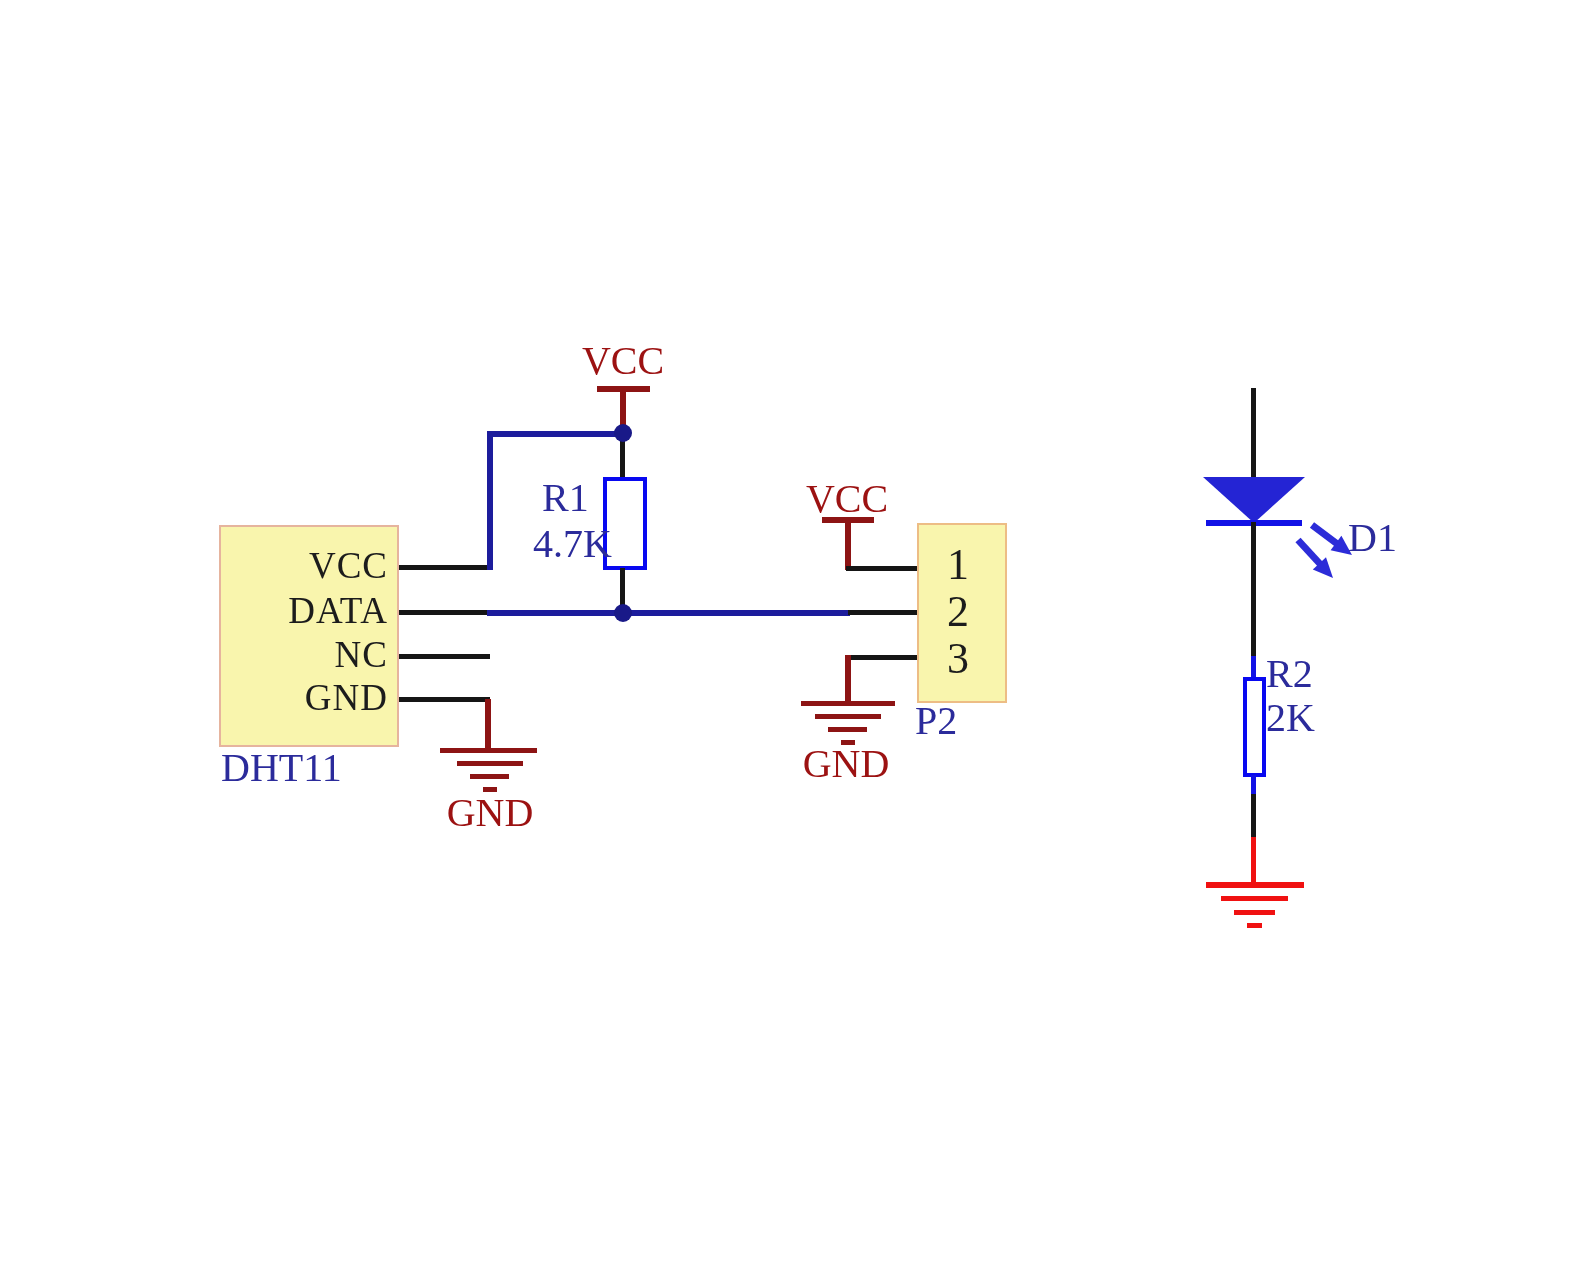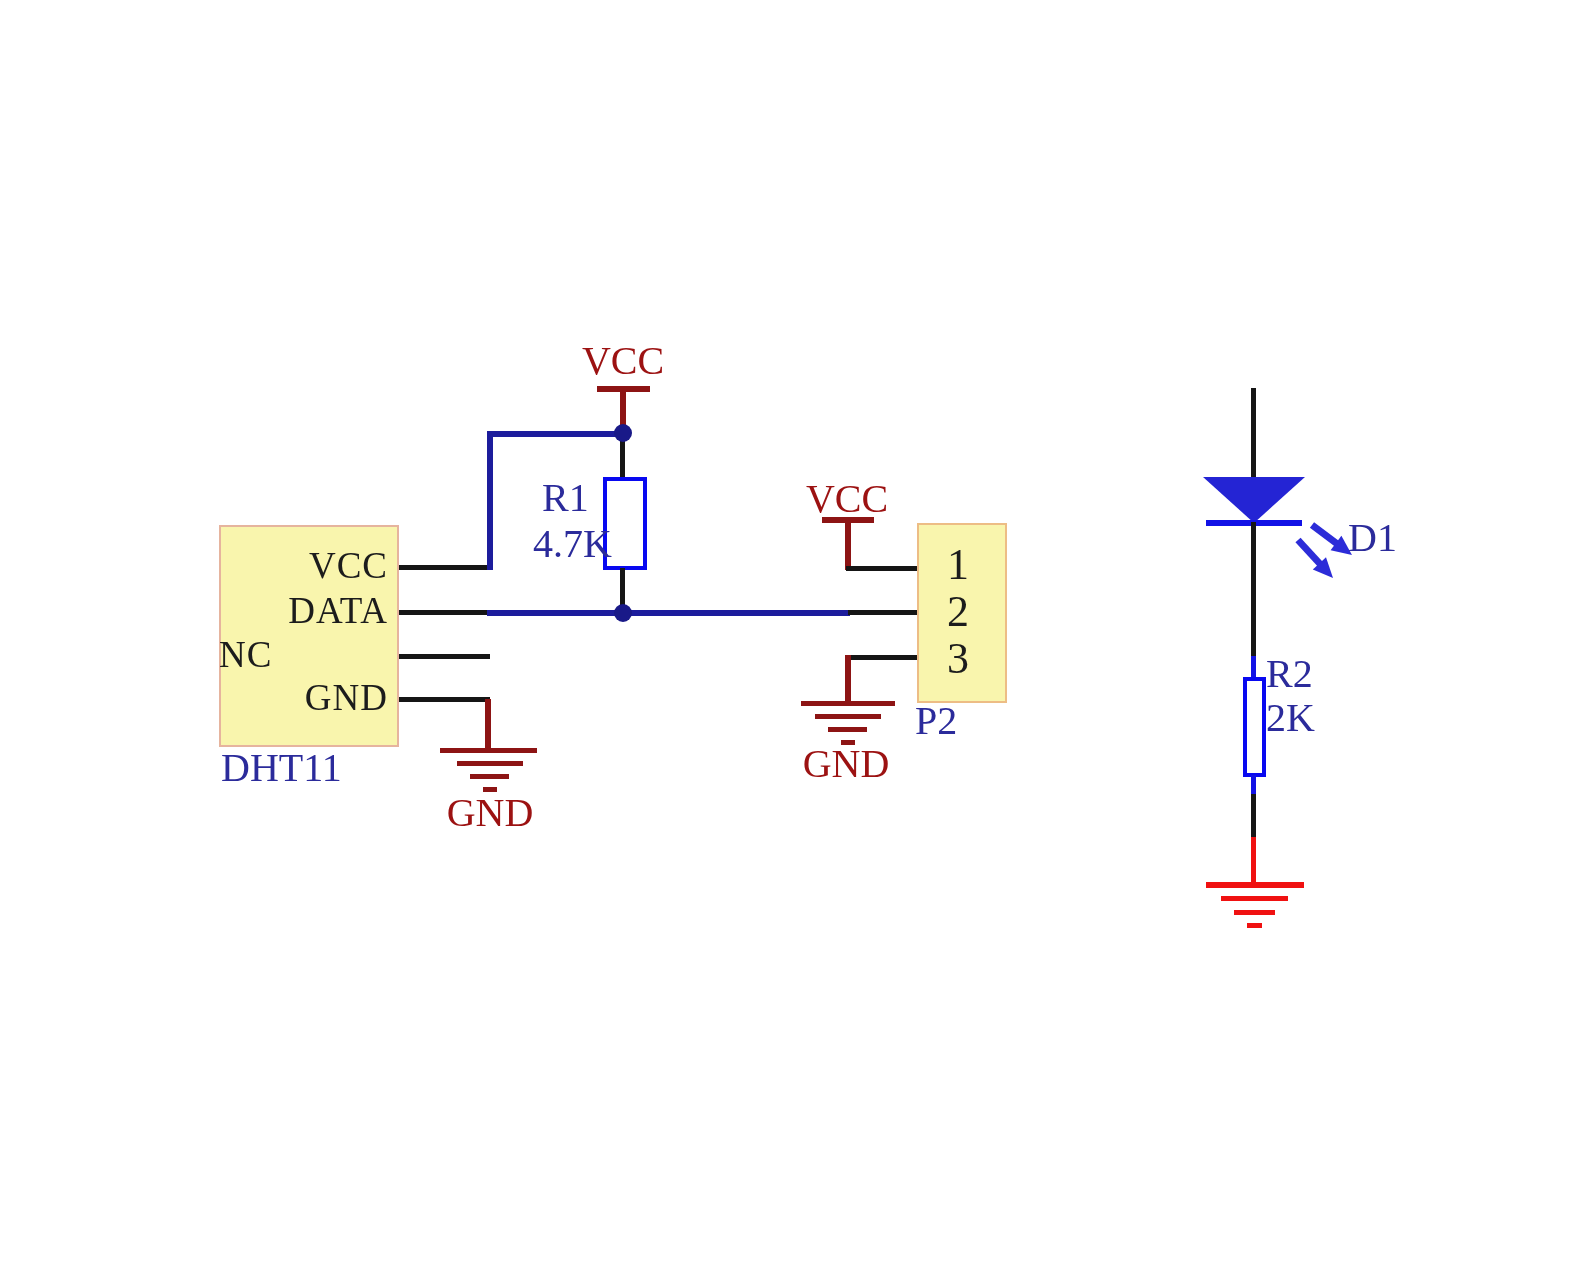--- a/index.html
+++ b/index.html
@@ -38,21 +38,21 @@
        border-top:46px solid #2424d4;}
 </style>
 </head>
 <body>
 
 <div class="canvas">
 
   <div class="box" style="left:219px;top:525px;width:180px;height:222px;border:2px solid #e6b49e;"></div>
   <div class="lbl pin blk" style="left:219px;top:547px;width:169px;text-align:right;">VCC</div>
   <div class="lbl pin blk" style="left:219px;top:592px;width:169px;text-align:right;">DATA</div>
-  <div class="lbl pin blk" style="left:219px;top:636px;width:169px;text-align:left;">NC</div>
+  <div class="lbl pin blk" style="left:219px;top:636px;width:169px;text-align:right;">NC</div>
   <div class="lbl pin blk" style="left:219px;top:679px;width:169px;text-align:right;">GND</div>
   <div class="lbl f40 blue" style="left:221px;top:748px;">DHT11</div>
 
   <div class="wire wk" style="left:399px;top:565px;width:91px;height:5px;"></div>
   <div class="wire wk" style="left:399px;top:610px;width:90px;height:5px;"></div>
   <div class="wire wk" style="left:399px;top:654px;width:91px;height:5px;"></div>
   <div class="wire wk" style="left:399px;top:697px;width:91px;height:5px;"></div>
 
   <div class="wire wb" style="left:487px;top:431px;width:6px;height:139px;"></div>
   <div class="wire wb" style="left:487px;top:431px;width:138px;height:6px;"></div>

